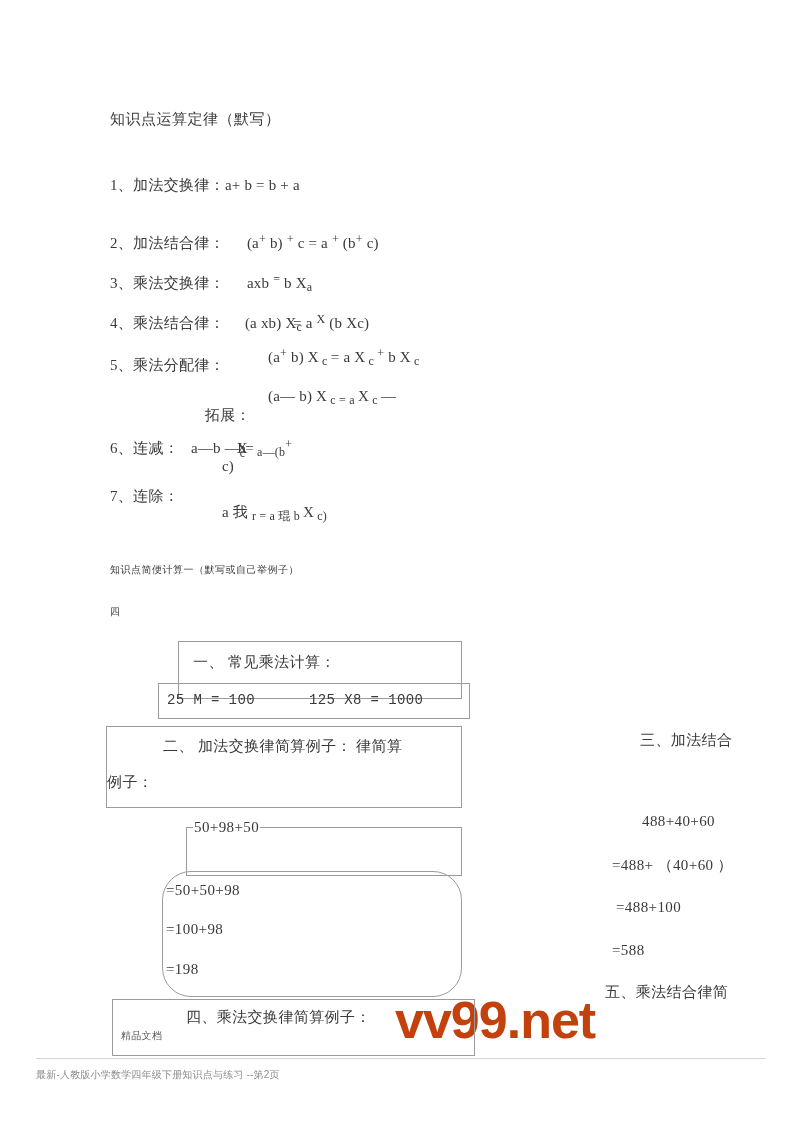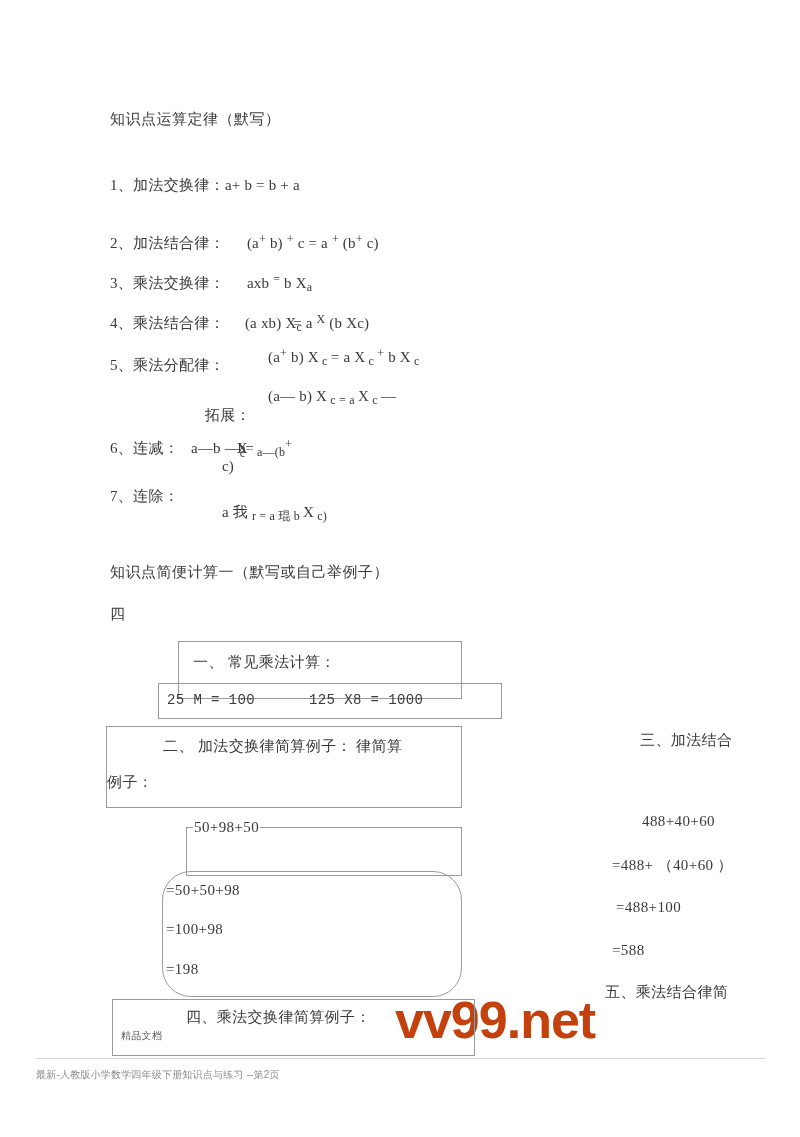--- a/index.html
+++ b/index.html
@@ -62,21 +62,21 @@
     font-size: 15px;
     letter-spacing: 0.2px;
   }
   .sup { font-size: 12px; vertical-align: 0.45em; }
   .sub { font-size: 12px; vertical-align: -0.28em; }
   .bigx { font-size: 15px; }
 
   .section-head {
     position: absolute;
     left: 110px;
-    font-size: 15px;
+    font-size: 10px;
     letter-spacing: 0.5px;
   }
 
   
   .box {
     position: absolute;
     border: 1px solid #9b9b9b;
     background: transparent;
     box-sizing: border-box;
   }
@@ -176,21 +176,21 @@
       <span class="law-expr"><span>a 我 </span><span class="sub">r = a 琨 b </span><span class="bigx">X</span><span class="sub"> c)</span></span>
     </div>
 
     <div class="section-head" style="top:563px;">知识点简便计算一（默写或自己举例子）</div>
     <div class="section-head" style="top:605px;">四</div>
 
     <div class="box" style="left:178px;top:641px;width:284px;height:58px;">
       <span class="box-text" style="left:14px;top:11px;">一、 常见乘法计算：</span>
     </div>
 
-    <div class="box" style="left:158px;top:683px;width:344px;height:36px;">
+    <div class="box" style="left:158px;top:683px;width:312px;height:36px;">
       <span class="box-text" style="left:8px;top:8px;font-family:'Liberation Mono', monospace;font-size:14px;">25 M = 100</span>
       <span class="box-text" style="left:150px;top:8px;font-family:'Liberation Mono', monospace;font-size:14px;">125 X8 = 1000</span>
     </div>
 
     <div class="box" style="left:106px;top:726px;width:356px;height:82px;">
       <span class="box-text" style="left:56px;top:10px;">二、 加法交换律简算例子： 律简算</span>
       <span class="box-text" style="left:0px;top:46px;">例子：</span>
     </div>
 
     <div class="box" style="left:186px;top:827px;width:276px;height:49px;">

